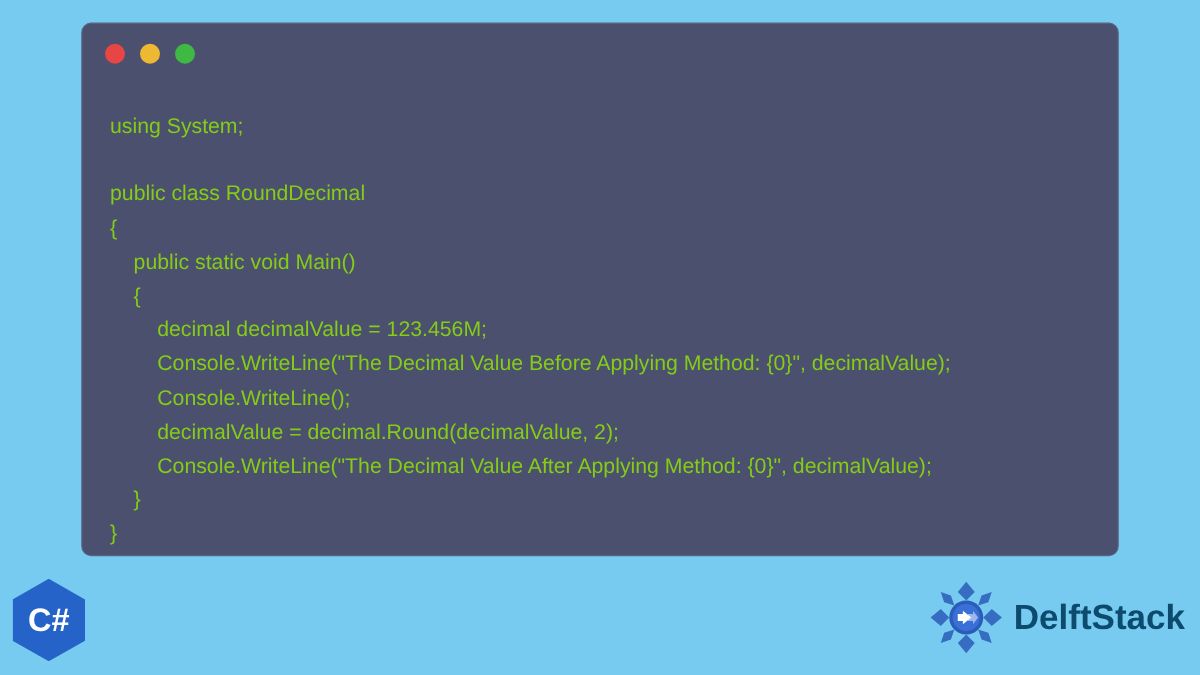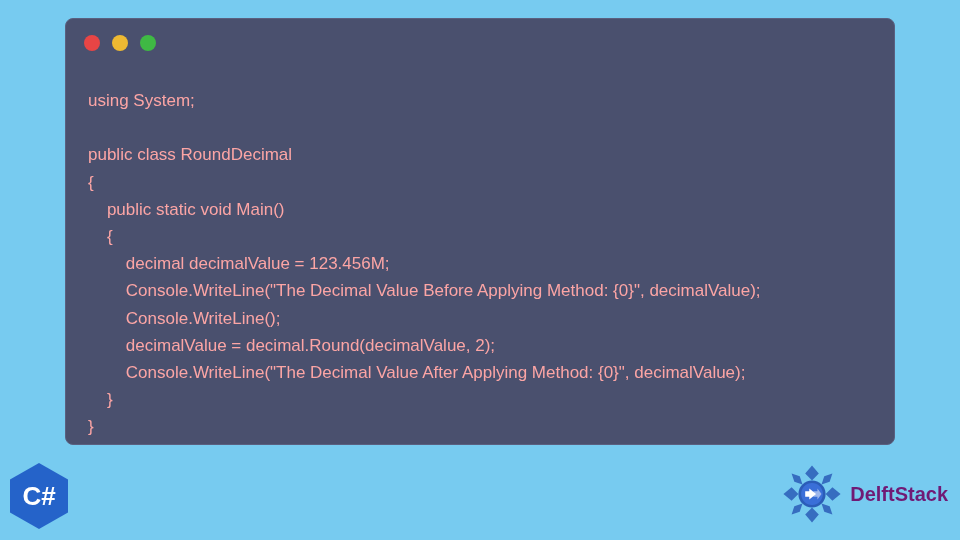--- a/index.html
+++ b/index.html
@@ -37,21 +37,21 @@
       height: 16px;
       border-radius: 50%;
     }
     .light-red { background: #e84545; }
     .light-yellow { background: #eeb932; }
     .light-green { background: #3fb944; }
     .code-content {
       position: absolute;
       top: 68px;
       left: 22px;
-      color: #fca5a5;
+      color: #84cc16;
       font-size: 17px;
       line-height: 1.6;
       white-space: pre;
       font-family: Arial, Helvetica, sans-serif;
     }
     .csharp-badge {
       position: absolute;
       bottom: 10px;
       left: 8px;
       width: 62px;
@@ -78,22 +78,22 @@
       right: 12px;
       display: flex;
       align-items: center;
       gap: 4px;
     }
     .delftstack-logo {
       width: 68px;
       height: 68px;
     }
     .delftstack-text {
-      color: #701a75;
-      font-size: 20px;
+      color: #0c4a6e;
+      font-size: 28px;
       font-weight: 600;
       font-family: 'Segoe UI', Arial, sans-serif;
     }
   </style>
 </head>
 <body>
 
 <div class="code-window">
   <div class="traffic-lights">
     <div class="light light-red"></div>

